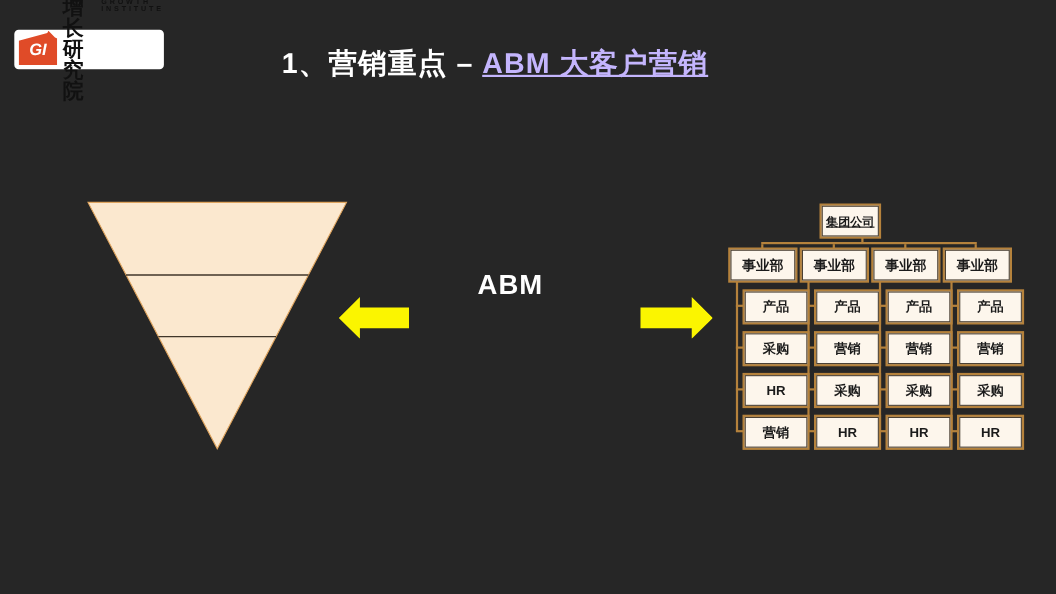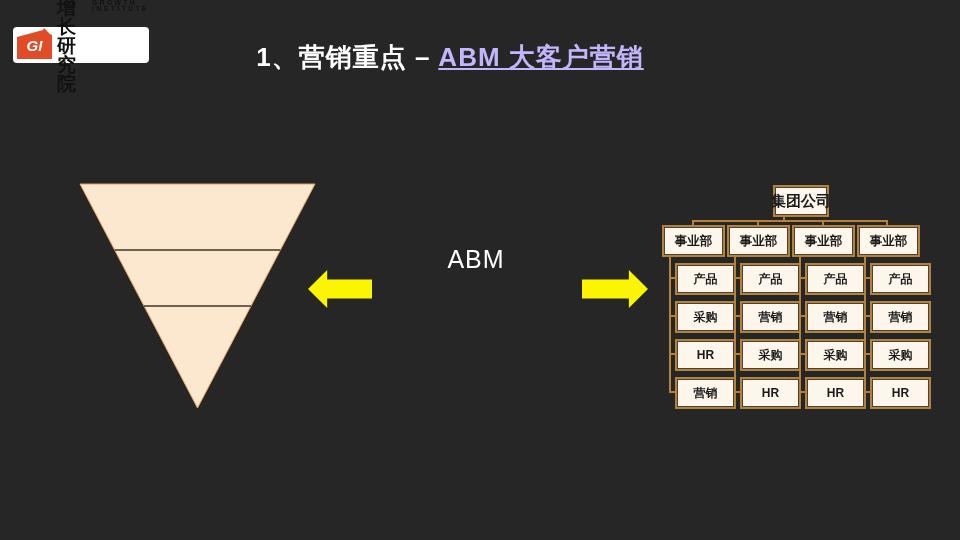--- a/index.html
+++ b/index.html
@@ -23,39 +23,39 @@
   
   .title{position:absolute;left:0;top:40px;width:900px;text-align:center;
     font-size:26px;font-weight:bold;color:#ffffff;letter-spacing:1px;white-space:nowrap;}
   .title-prefix{margin-right:8px;}
   .title-highlight{color:#c4b5fd;text-decoration:underline;}
 
   
   .funnel{position:absolute;left:60px;top:170px;width:270px;height:250px;}
 
   
-  .center-label{position:absolute;left:376px;top:245px;width:200px;
-    text-align:center;color:#ffffff;font-weight:normal;}
+  .center-label{position:absolute;left:364px;top:245px;width:200px;
+    text-align:center;color:#ffffff;font-weight:bold;}
   .center-line1{font-size:25px;letter-spacing:1px;}
   .center-line2{font-size:28px;margin-top:3px;letter-spacing:1px;}
 
   
   .arrow{position:absolute;background:#FBF500;}
   .arrow-left{left:308px;top:270px;width:64px;height:38px;
     clip-path:polygon(0 50%,30% 0,30% 25%,100% 25%,100% 75%,30% 75%,30% 100%);}
   .arrow-right{left:582px;top:270px;width:66px;height:38px;
     clip-path:polygon(100% 50%,71% 0,71% 25%,0 25%,0 75%,71% 75%,71% 100%);}
 
   
   .org{position:absolute;left:655px;top:183px;width:285px;height:235px;}
   .obox{position:absolute;background:#FDF6EC;color:#1b1b1b;
     border:1px solid #4a4034;box-shadow:0 0 0 2px #B5823C;
     display:flex;align-items:center;justify-content:center;
     font-weight:bold;white-space:nowrap;}
-  .root-box{left:120px;top:4px;width:50px;height:26px;font-size:15px;}
+  .root-box{left:92px;top:4px;width:50px;height:26px;font-size:11px;text-decoration:underline;}
   .div-box{top:44px;width:57px;height:26px;font-size:12.5px;}
   .sub-box{width:55px;height:26px;font-size:12px;text-align:right;}
   .cl{position:absolute;background:#B5823C;}
 </style>
 </head>
 <body>
 
 <div class="slide">
 
   <div class="logo">

